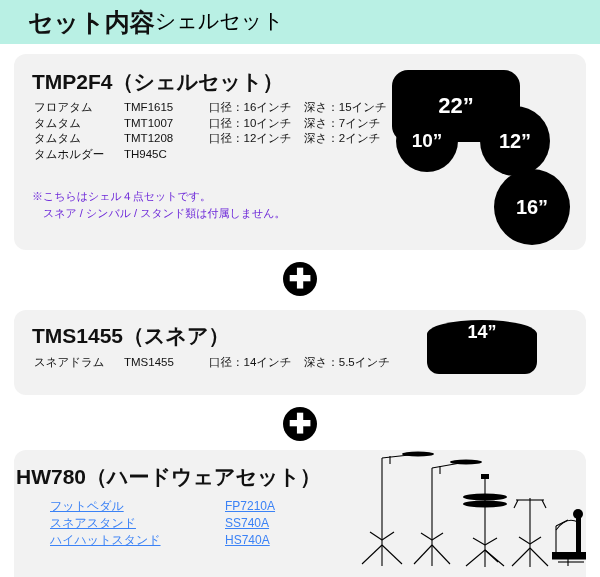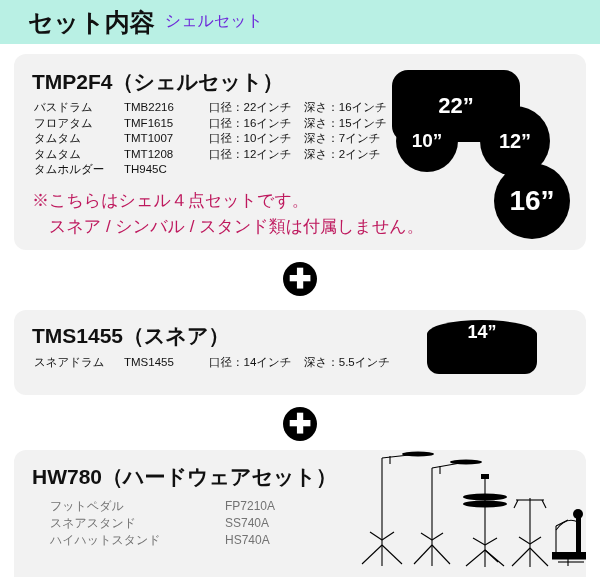--- a/index.html
+++ b/index.html
@@ -27,23 +27,22 @@
     align-items: center;
     padding-left: 28px;
   }
   .header-title {
     font-size: 25px;
     font-weight: bold;
     letter-spacing: 0px;
     color: #111;
   }
   .header-sub {
-    font-size: 16px;
-    color: #6d28d9;
-    margin-left: 10px;
+    font-size: 21px;
+    color: #000000;
     padding-bottom: 2px;
   }
 
   
   .panel {
     position: absolute;
     background: #f2f2f2;
     border-radius: 12px;
   }
   #panel-shell { left: 14px; top: 54px; width: 572px; height: 196px; }
@@ -70,23 +69,23 @@
     white-space: nowrap;
     vertical-align: top;
   }
   .c-name { width: 90px; }
   .c-model { width: 85px; }
   .c-diam { width: 95px; }
   .c-depth { width: 95px; }
 
   .note {
     position: absolute;
-    font-size: 17px;
+    font-size: 11px;
     line-height: 1.55;
-    color: #be185d;
+    color: #6d28d9;
   }
 
   
   .plus {
     position: absolute;
     width: 34px; height: 34px;
     border-radius: 50%;
     background: #000;
     color: #fff;
     display: flex;
@@ -106,44 +105,45 @@
     border-radius: 50%;
     color: #fff;
     display: flex;
     align-items: center;
     justify-content: center;
     font-weight: bold;
   }
   #drum-22 { left: 392px; width: 128px; height: 72px; top: 70px; border-radius: 16px; font-size: 22px; }
   #drum-10 { left: 396px; top: 110px; width: 62px; height: 62px; font-size: 19px; }
   #drum-12 { left: 480px; top: 106px; width: 70px; height: 70px; font-size: 20px; }
-  #drum-16 { left: 494px; top: 163px; width: 76px; height: 76px; font-size: 28px; }
+  #drum-16 { left: 494px; top: 169px; width: 76px; height: 76px; font-size: 20px; }
 
   
   #snare-wrap { position: absolute; left: 427px; top: 320px; width: 130px; height: 62px; }
   #snare-body {
     position: absolute; left: 0; top: 14px; width: 110px; height: 40px;
     background: #000; border-radius: 0 0 12px 12px;
   }
   #snare-top {
     position: absolute; left: 0; top: 0; width: 110px; height: 28px;
     background: #000; border-radius: 50%;
   }
   #snare-label {
     position: absolute; left: 0; top: 2px; width: 110px;
     text-align: center; color: #fff; font-size: 18px; font-weight: bold;
   }
 
   
   .hw-table {
     position: absolute;
     font-size: 12px;
-    color: #737373;
+    color: #3b82f6;
     border-collapse: collapse;
     line-height: 1.0;
+    text-decoration: underline;
   }
   .hw-table td { padding: 2.5px 0; white-space: nowrap; }
   .hw-name { width: 175px; }
 
   
   #hw-art { position: absolute; left: 340px; top: 440px; width: 250px; height: 137px; }
 </style>
 </head>
 <body>
 
@@ -153,26 +153,20 @@
     <span class="header-title">セット内容</span>
     <span class="header-sub">シェルセット</span>
   </div>
 
   <div class="panel" id="panel-shell"></div>
 
   <div class="panel-title" style="left:32px; top:68px;">TMP2F4（シェルセット）</div>
 
   <table class="spec-table" style="left:34px; top:100px;">
     <tbody>
-      <tr>
-        <td class="c-name">バスドラム</td>
-        <td class="c-model">TMB2216</td>
-        <td class="c-diam">口径：22インチ</td>
-        <td class="c-depth">深さ：16インチ</td>
-      </tr>
       <tr>
         <td class="c-name">フロアタム</td>
         <td class="c-model">TMF1615</td>
         <td class="c-diam">口径：16インチ</td>
         <td class="c-depth">深さ：15インチ</td>
       </tr>
       <tr>
         <td class="c-name">タムタム</td>
         <td class="c-model">TMT1007</td>
         <td class="c-diam">口径：10インチ</td>
@@ -223,21 +217,21 @@
   <div id="snare-wrap">
     <div id="snare-body"></div>
     <div id="snare-top"></div>
     <div id="snare-label">14”</div>
   </div>
 
   <div class="plus" id="plus-2">✚</div>
 
   <div class="panel" id="panel-hw"></div>
 
-  <div class="panel-title" style="left:32px; top:463px;">HW780（ハードウェアセット）</div>
+  <div class="panel-title" style="left:16px; top:463px;">HW780（ハードウェアセット）</div>
 
   <table class="hw-table" style="left:50px; top:497px;">
     <tbody>
       <tr>
         <td class="hw-name">フットペダル</td>
         <td class="hw-model">FP7210A</td>
       </tr>
       <tr>
         <td class="hw-name">スネアスタンド</td>
         <td class="hw-model">SS740A</td>

